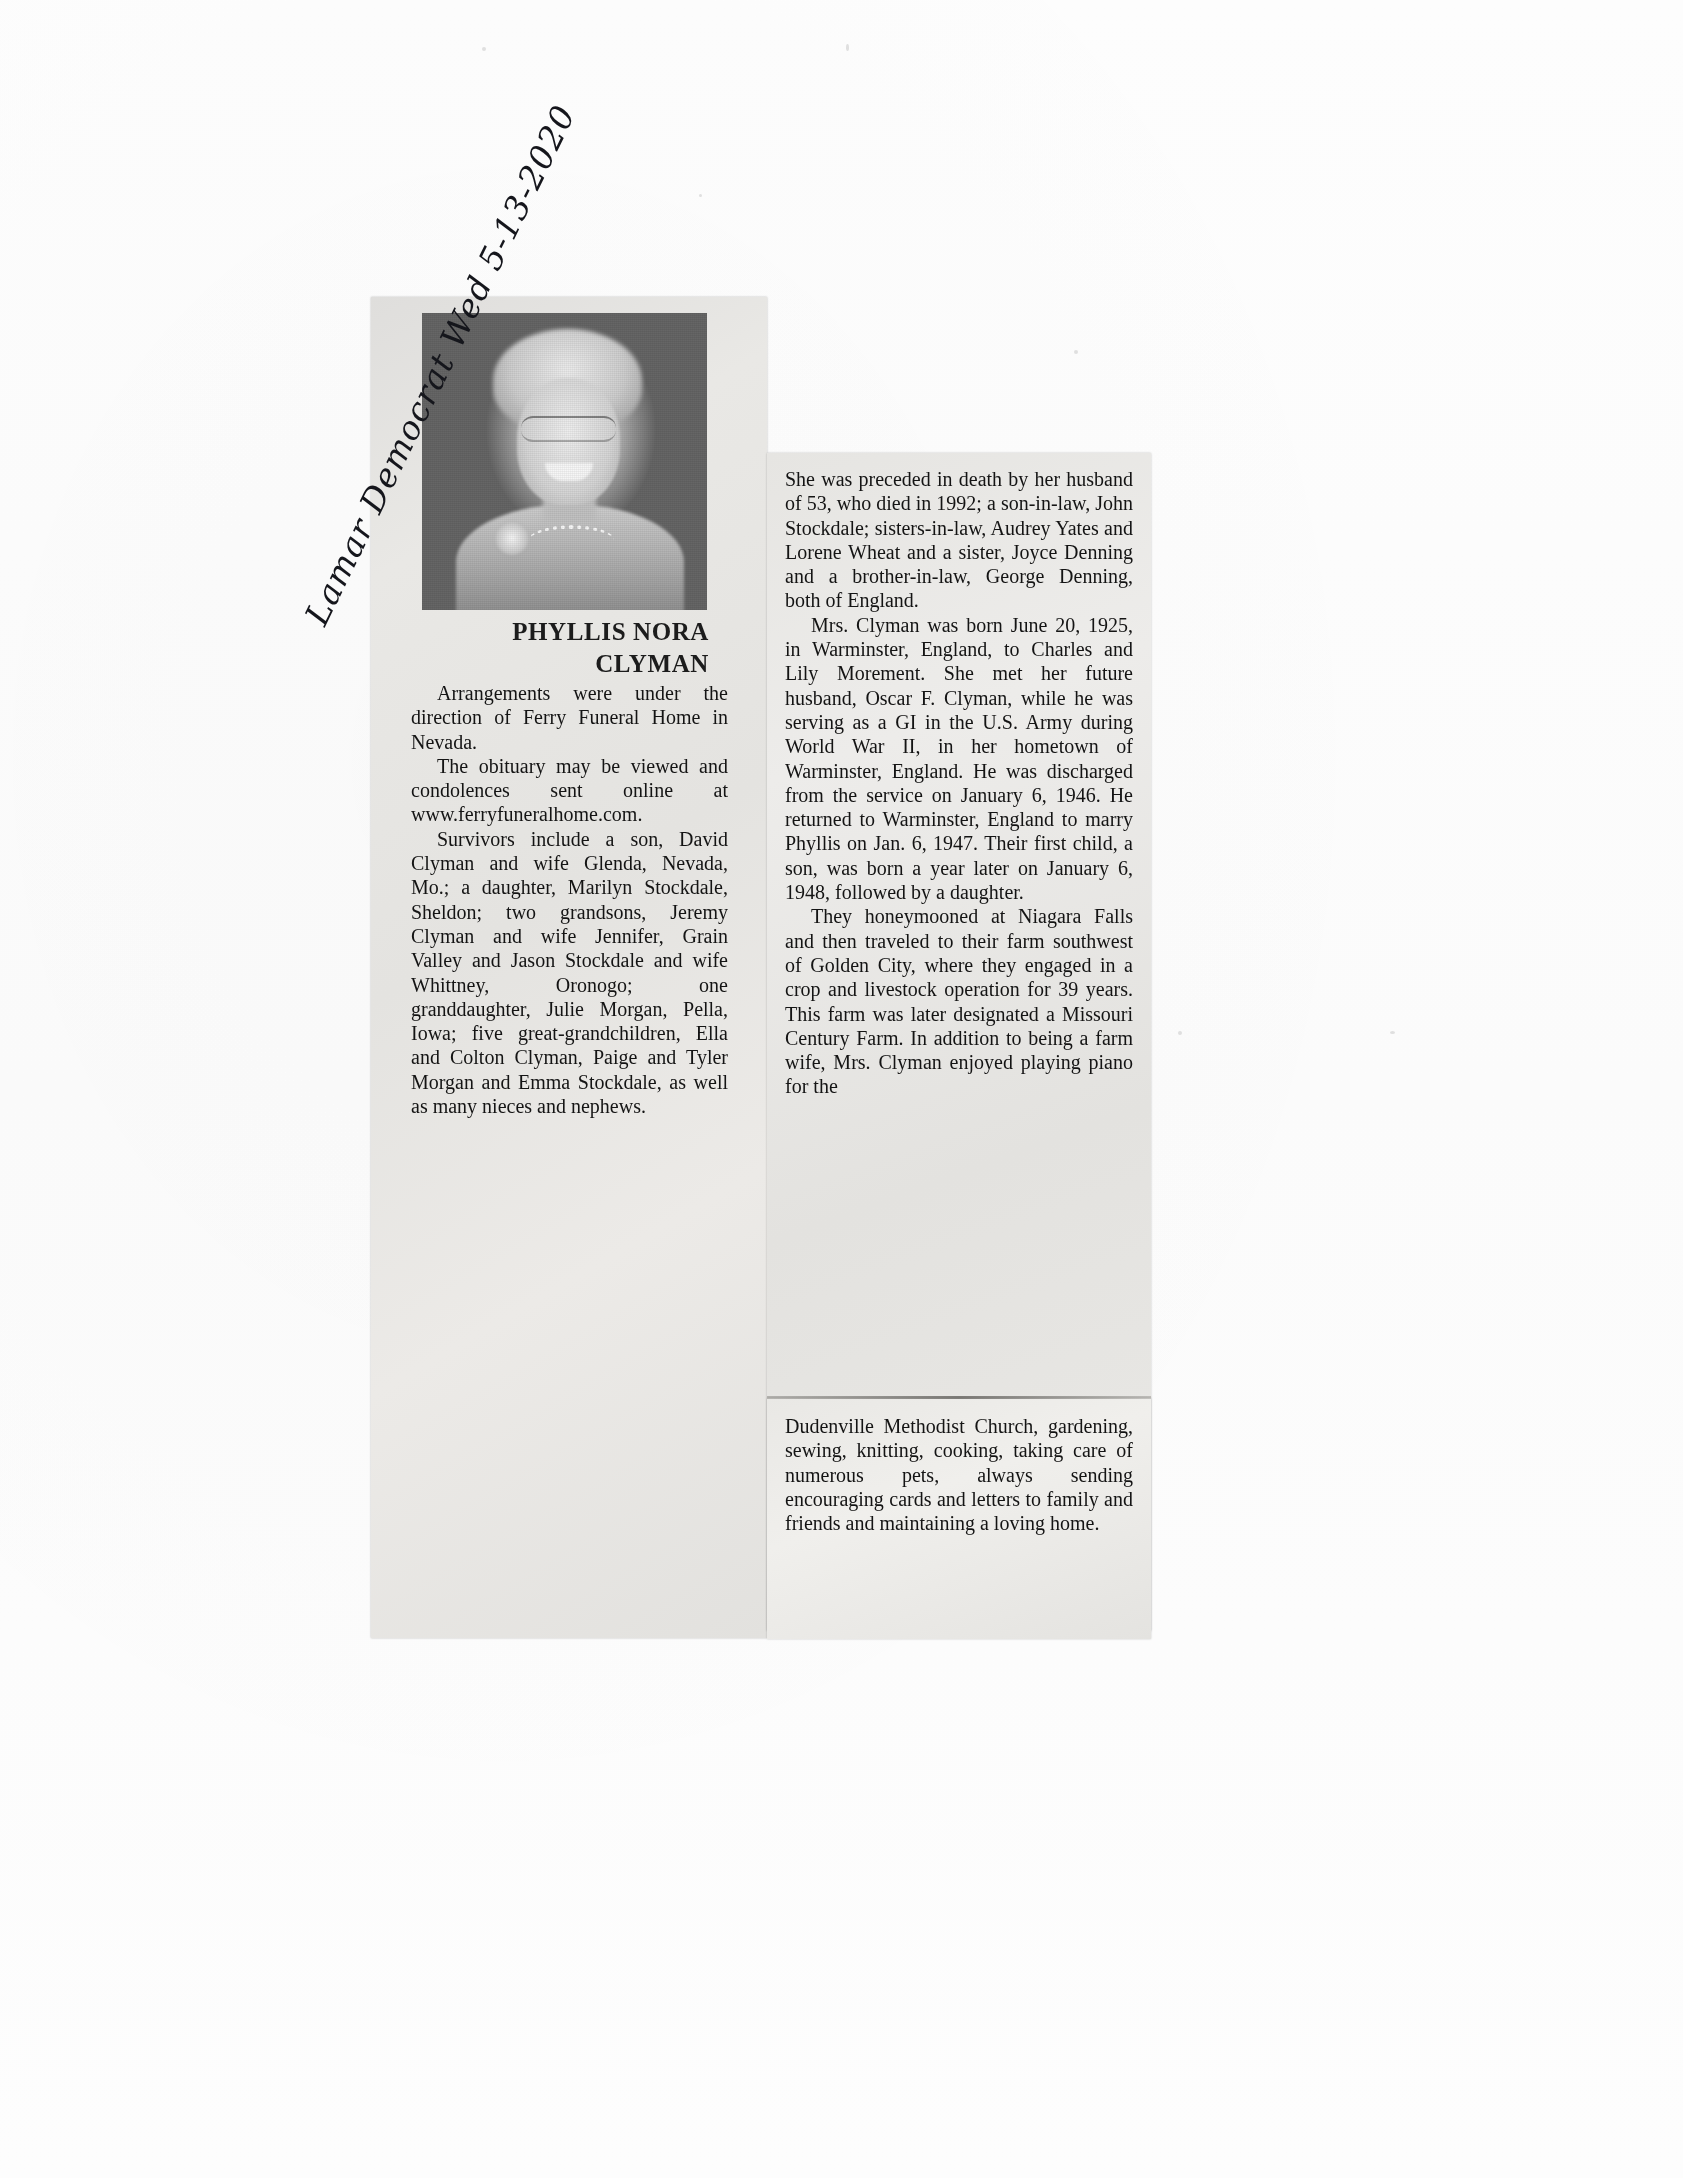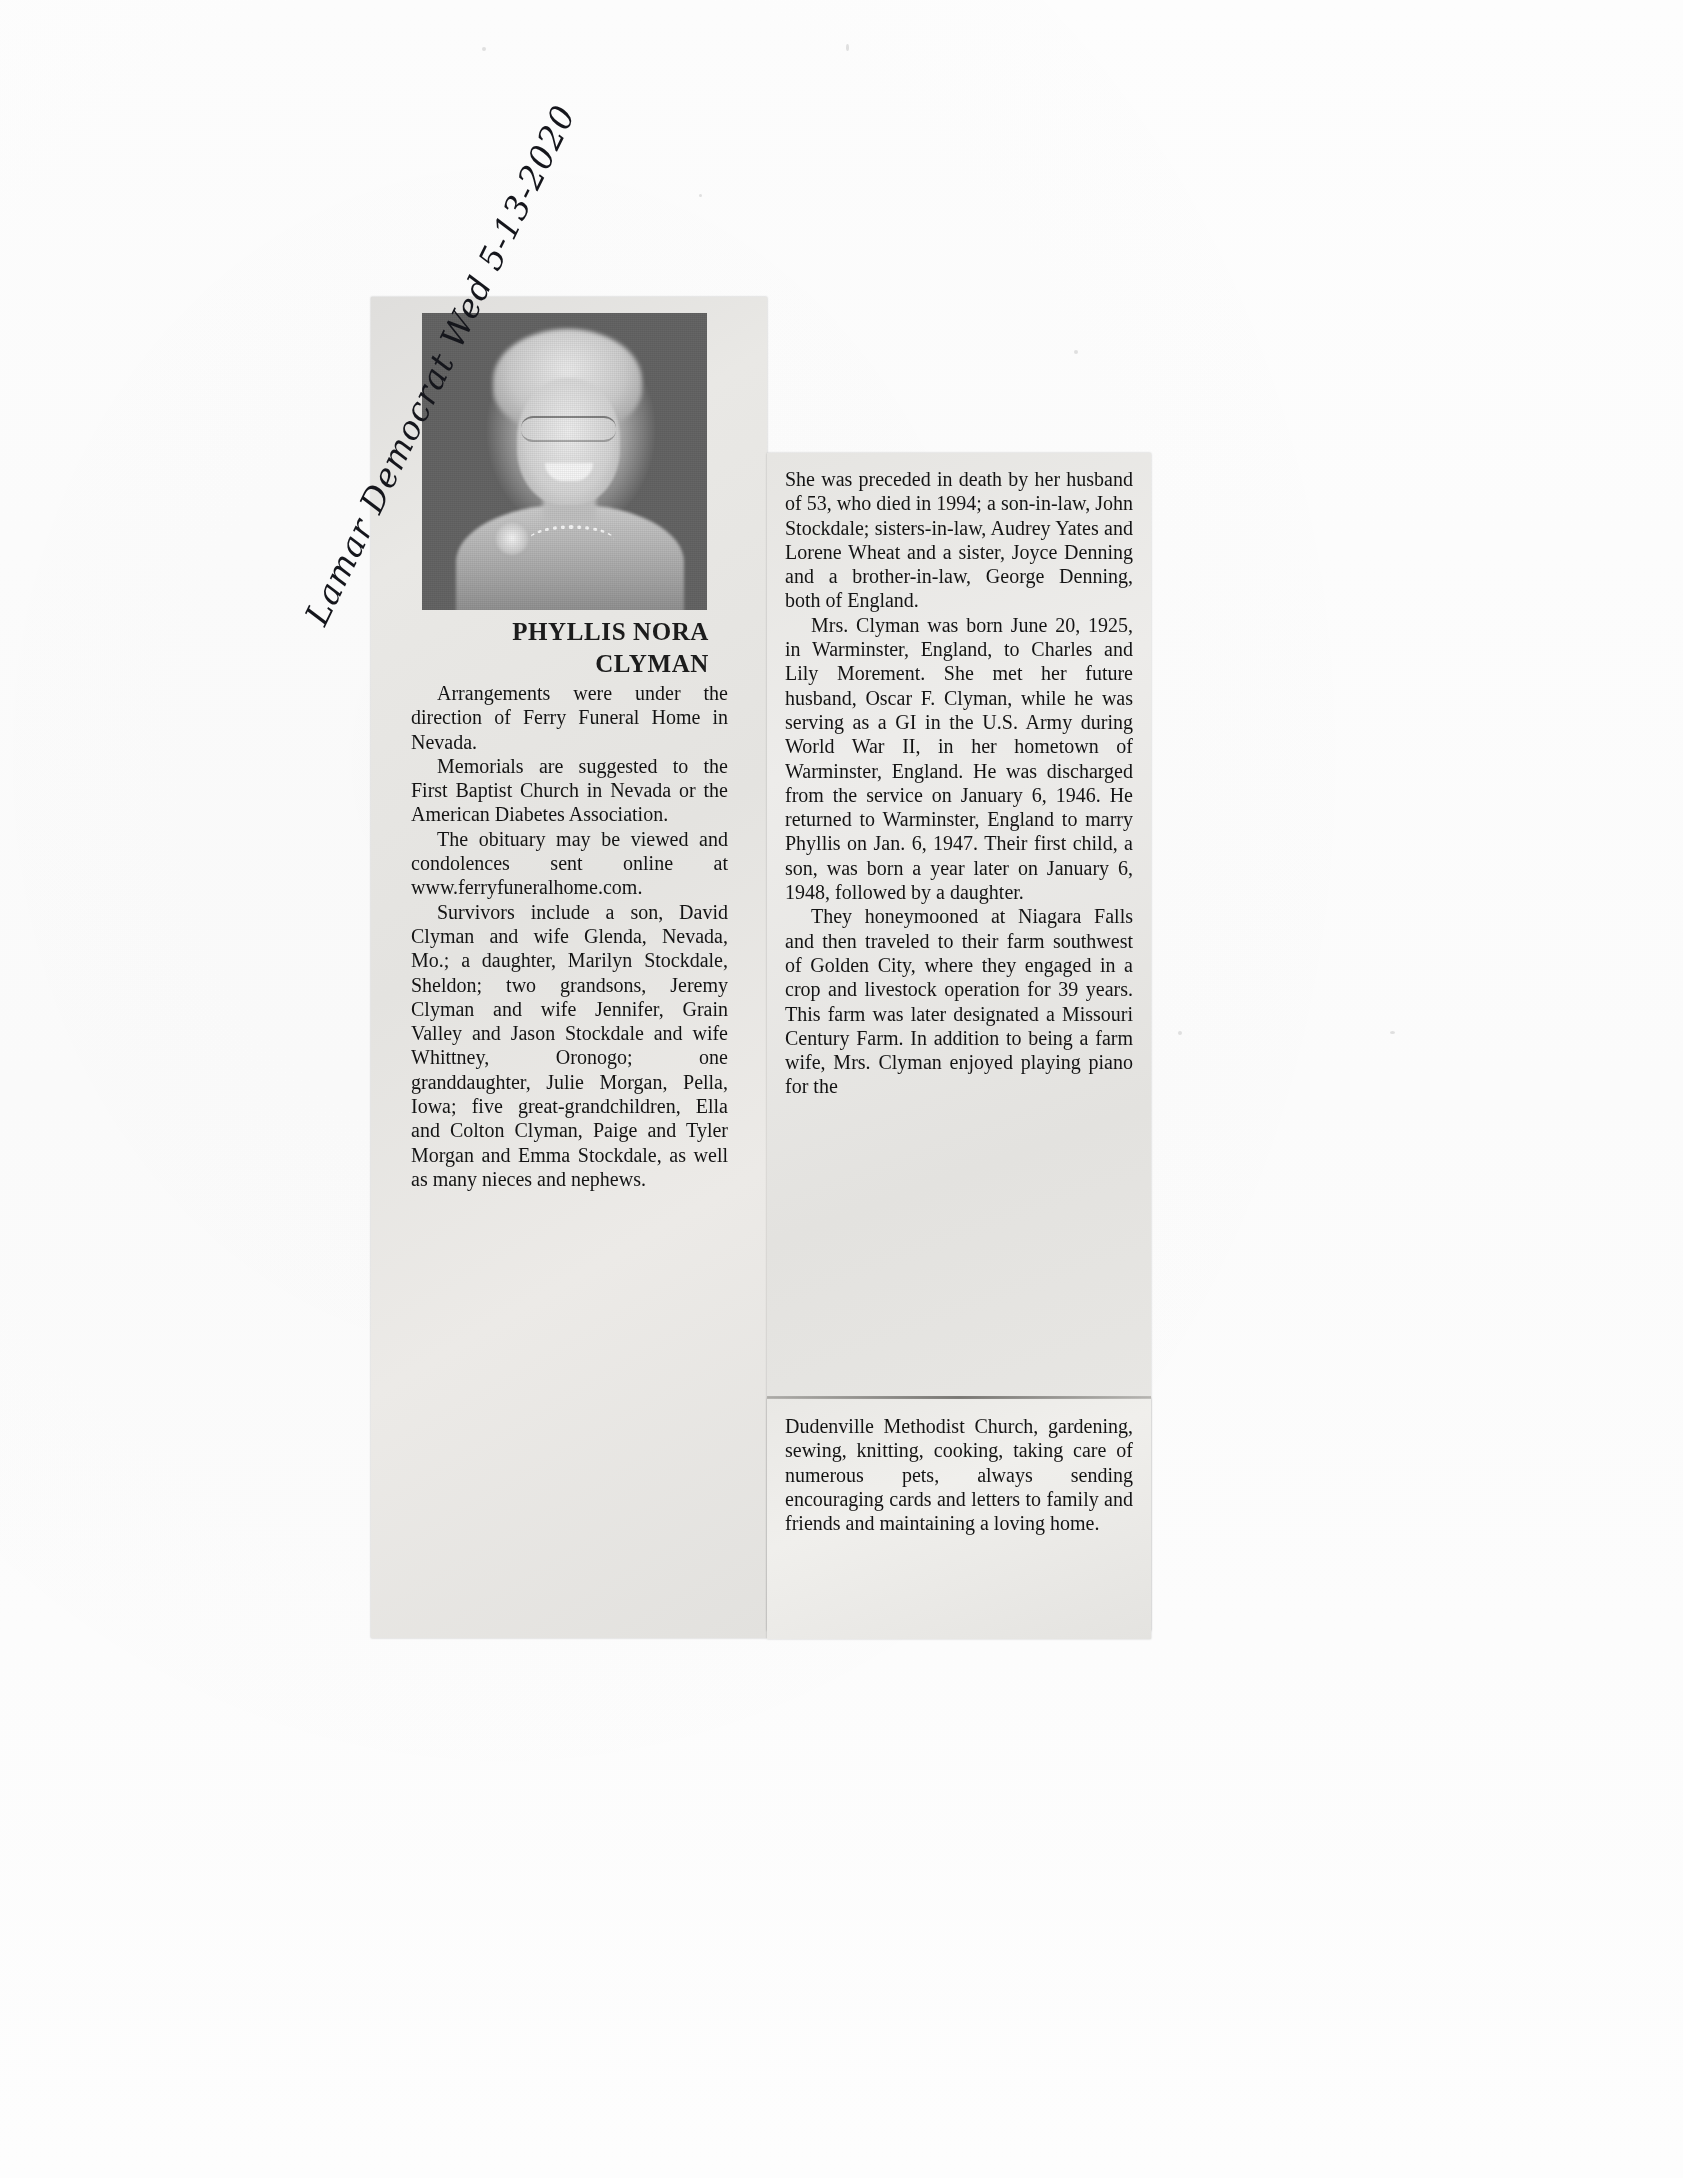--- a/index.html
+++ b/index.html
@@ -233,27 +233,26 @@
     </div>
   </div>
 
   <div class="headline">
     <div>PHYLLIS NORA</div>
     <div>CLYMAN</div>
   </div>
 
   <div class="colbody" id="left-body">
     <p>Arrangements were under the direction of Ferry Funeral Home in Nevada.</p>
-    <p>Memorials are suggested to the First Baptist Church in Nevada or the American Diabetes Association.</p>
     <p>The obituary may be viewed and condolences sent online at www.ferryfuneralhome.com.</p>
     <p>Survivors include a son, David Clyman and wife Glenda, Nevada, Mo.; a daughter, Marilyn Stockdale, Sheldon; two grandsons, Jeremy Clyman and wife Jennifer, Grain Valley and Jason Stockdale and wife Whittney, Oronogo; one granddaughter, Julie Morgan, Pella, Iowa; five great-grandchildren, Ella and Colton Clyman, Paige and Tyler Morgan and Emma Stockdale, as well as many nieces and nephews.</p>
   </div>
 
   <div class="colbody" id="right-body">
-    <p class="noindent">She was preceded in death by her husband of 53, who died in 1994; a son-in-law, John Stockdale; sisters-in-law, Audrey Yates and Lorene Wheat and a sister, Joyce Denning and a brother-in-law, George Denning, both of England.</p>
+    <p class="noindent">She was preceded in death by her husband of 53, who died in 1992; a son-in-law, John Stockdale; sisters-in-law, Audrey Yates and Lorene Wheat and a sister, Joyce Denning and a brother-in-law, George Denning, both of England.</p>
     <p>Mrs. Clyman was born June 20, 1925, in Warminster, England, to Charles and Lily Morement. She met her future husband, Oscar F. Clyman, while he was serving as a GI in the U.S. Army during World War II, in her hometown of Warminster, England. He was discharged from the service on January 6, 1946. He returned to Warminster, England to marry Phyllis on Jan. 6, 1947. Their first child, a son, was born a year later on January 6, 1948, followed by a daughter.</p>
     <p>They honeymooned at Niagara Falls and then traveled to their farm southwest of Golden City, where they engaged in a crop and livestock operation for 39 years. This farm was later designated a Missouri Century Farm. In addition to being a farm wife, Mrs. Clyman enjoyed playing piano for the</p>
   </div>
 
   <div class="colbody" id="right-body-2">
     <p class="noindent">Dudenville Methodist Church, gardening, sewing, knitting, cooking, taking care of numerous pets, always sending encouraging cards and letters to family and friends and maintaining a loving home.</p>
   </div>
 
 </div>
 

